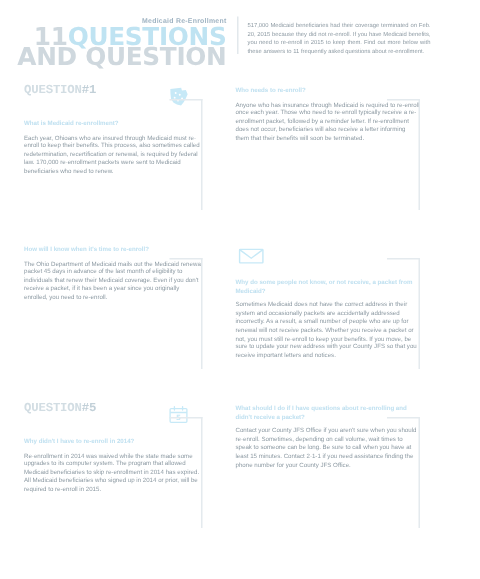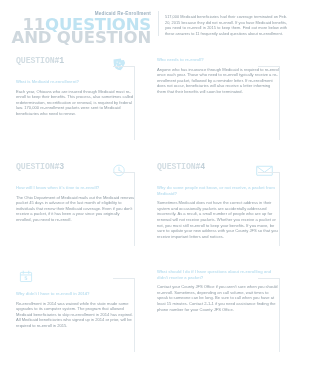--- a/index.html
+++ b/index.html
@@ -146,58 +146,46 @@
     <div class="card">
       <div class="frame"></div>
       <div class="frame-top"></div>
       <p class="qsub">Who needs to re-enroll?</p>
       <p class="qbody">Anyone who has insurance through Medicaid is required to re-enroll once each year. Those who need to re-enroll typically receive a re-enrollment packet, followed by a reminder letter. If re-enrollment does not occur, beneficiaries will also receive a letter informing them that their benefits will soon be terminated.</p>
     </div>
 
     <div class="card">
       <div class="frame"></div>
       <div class="frame-top"></div>
-      <div class="qhead">
-        <div class="qlabel">
-          <span>QUESTION</span><span class="qnum">#3</span>
-        </div>
-        <div class="icon">
-          <svg viewBox="0 0 20 17" width="16" height="15">
-            <circle class="ic-s" cx="10" cy="8.4" r="6.6"></circle>
-            <line x1="10" y1="8.4" x2="10" y2="4.4" stroke="#c7e9f7" stroke-width="1.1" stroke-linecap="round"></line>
-            <line x1="10" y1="8.4" x2="13" y2="9.6" stroke="#c7e9f7" stroke-width="1.1" stroke-linecap="round"></line>
-          </svg>
-        </div>
-      </div>
       <p class="qsub">How will I know when it's time to re-enroll?</p>
       <p class="qbody">The Ohio Department of Medicaid mails out the Medicaid renewal packet 45 days in advance of the last month of eligibility to individuals that renew their Medicaid coverage. Even if you don't receive a packet, if it has been a year since you originally enrolled, you need to re-enroll.</p>
     </div>
 
     <div class="card">
       <div class="frame"></div>
       <div class="frame-top"></div>
       <div class="qhead">
-        <div class="qlabel">
-          <span>QUESTION</span><span class="qnum">#4</span>
-        </div>
         <div class="icon">
           <svg viewBox="0 0 22 17" width="19" height="15">
             <rect class="ic-s" x="2" y="3.6" width="18" height="10.4" rx="0.4"></rect>
             <polyline class="ic-s" points="2,3.8 11,10.4 20,3.8"></polyline>
           </svg>
         </div>
       </div>
       <p class="qsub">Why do some people not know, or not receive, a packet from Medicaid?</p>
       <p class="qbody">Sometimes Medicaid does not have the correct address in their system and occasionally packets are accidentally addressed incorrectly. As a result, a small number of people who are up for renewal will not receive packets. Whether you receive a packet or not, you must still re-enroll to keep your benefits. If you move, be sure to update your new address with your County JFS so that you receive important letters and notices.</p>
     </div>
 
     <div class="card">
       <div class="frame"></div>
       <div class="frame-top"></div>
       <div class="qhead">
+        <div class="qlabel">
+          <span>QUESTION</span><span class="qnum">#5</span>
+        </div>
         <div class="icon">
           <svg viewBox="0 0 20 17" width="16" height="15">
             <rect class="ic-s" x="3" y="3.4" width="14" height="11.4" rx="0.8"></rect>
             <line x1="3" y1="6.6" x2="17" y2="6.6" stroke="#c7e9f7" stroke-width="1.1"></line>
             <line x1="6.6" y1="1.8" x2="6.6" y2="4.6" stroke="#c7e9f7" stroke-width="1.1" stroke-linecap="round"></line>
             <line x1="13.4" y1="1.8" x2="13.4" y2="4.6" stroke="#c7e9f7" stroke-width="1.1" stroke-linecap="round"></line>
             <text x="10" y="12.6" font-size="6" font-family="DejaVu Sans, sans-serif" font-weight="bold" fill="#c7e9f7" text-anchor="middle">5</text>
           </svg>
         </div>
       </div>

